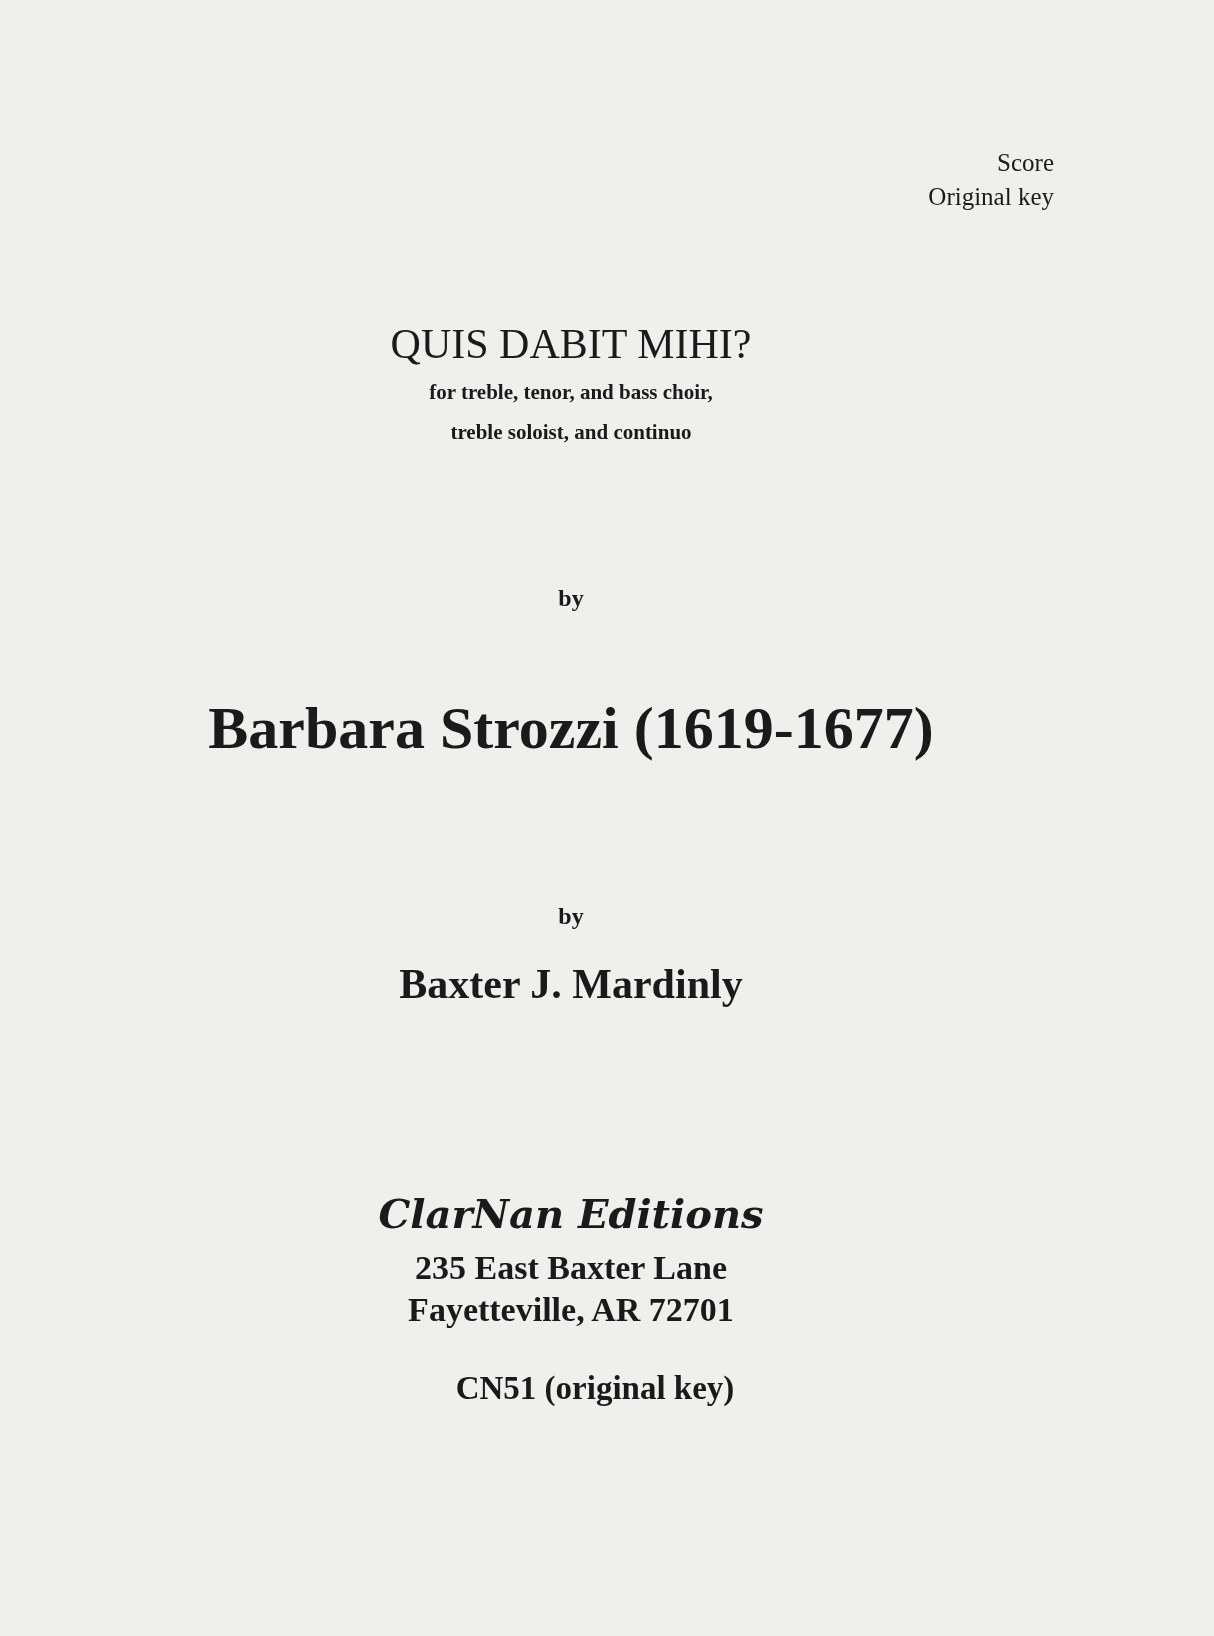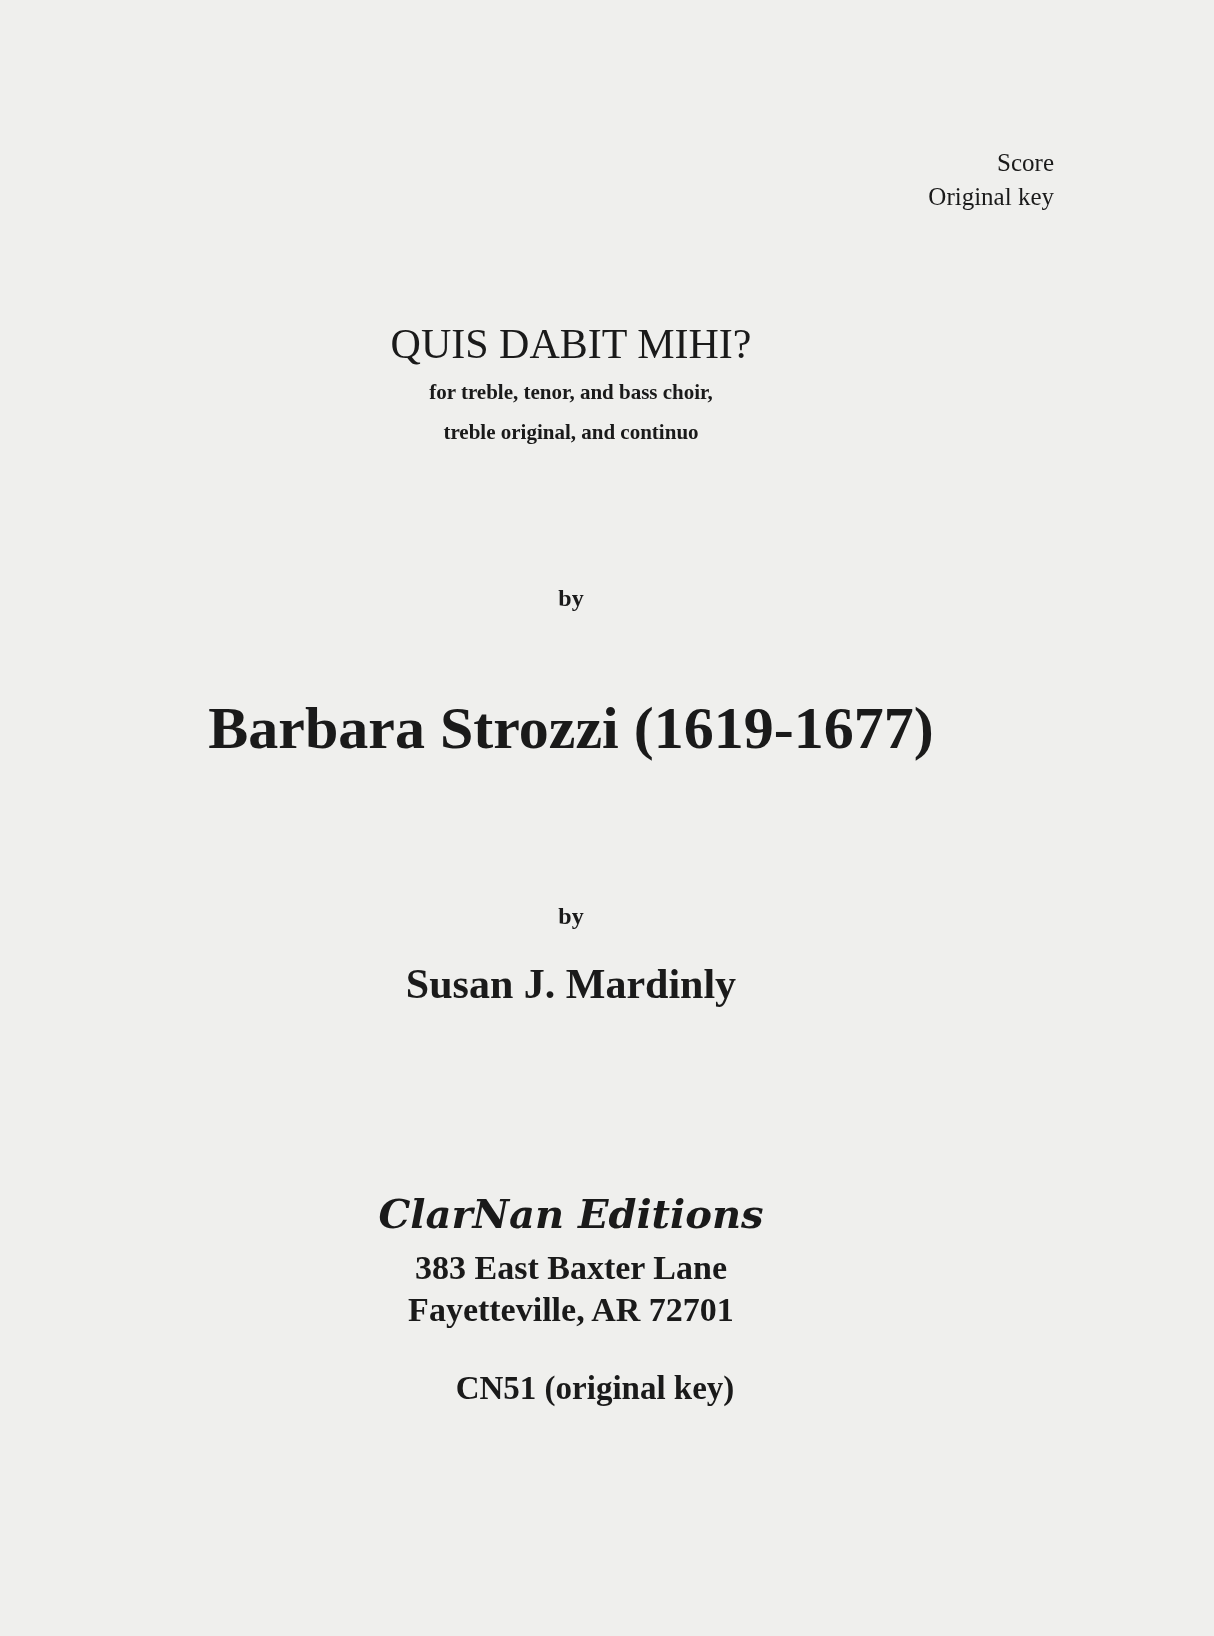--- a/index.html
+++ b/index.html
@@ -25,33 +25,33 @@
 </style>
 </head>
 <body>
 
 <div class="abs corner" style="top:146px;">Score</div>
 <div class="abs corner" style="top:180px;">Original key</div>
 
 <div id="title" class="abs center">QUIS DABIT MIHI?</div>
 <div id="subtitle" class="abs center">
   <div>for treble, tenor, and bass choir,</div>
-  <div>treble original, and continuo</div>
+  <div>treble soloist, and continuo</div>
 </div>
 
 <div id="by1" class="abs center">by</div>
 
 <div id="composer" class="abs center">Barbara Strozzi (1619-1677)</div>
 
 <div id="source" class="abs center">
 </div>
 
 <div id="by2" class="abs center">by</div>
 
-<div id="editor" class="abs center">Susan J. Mardinly</div>
+<div id="editor" class="abs center">Baxter J. Mardinly</div>
 
 <div id="publisher" class="abs center">ClarNan Editions</div>
 <div id="address" class="abs center">
-  <div>383 East Baxter Lane</div>
+  <div>235 East Baxter Lane</div>
   <div>Fayetteville, AR 72701</div>
 </div>
 
 <div id="catalog" class="abs center">CN51 (original key)</div>
 
 </body></html>

